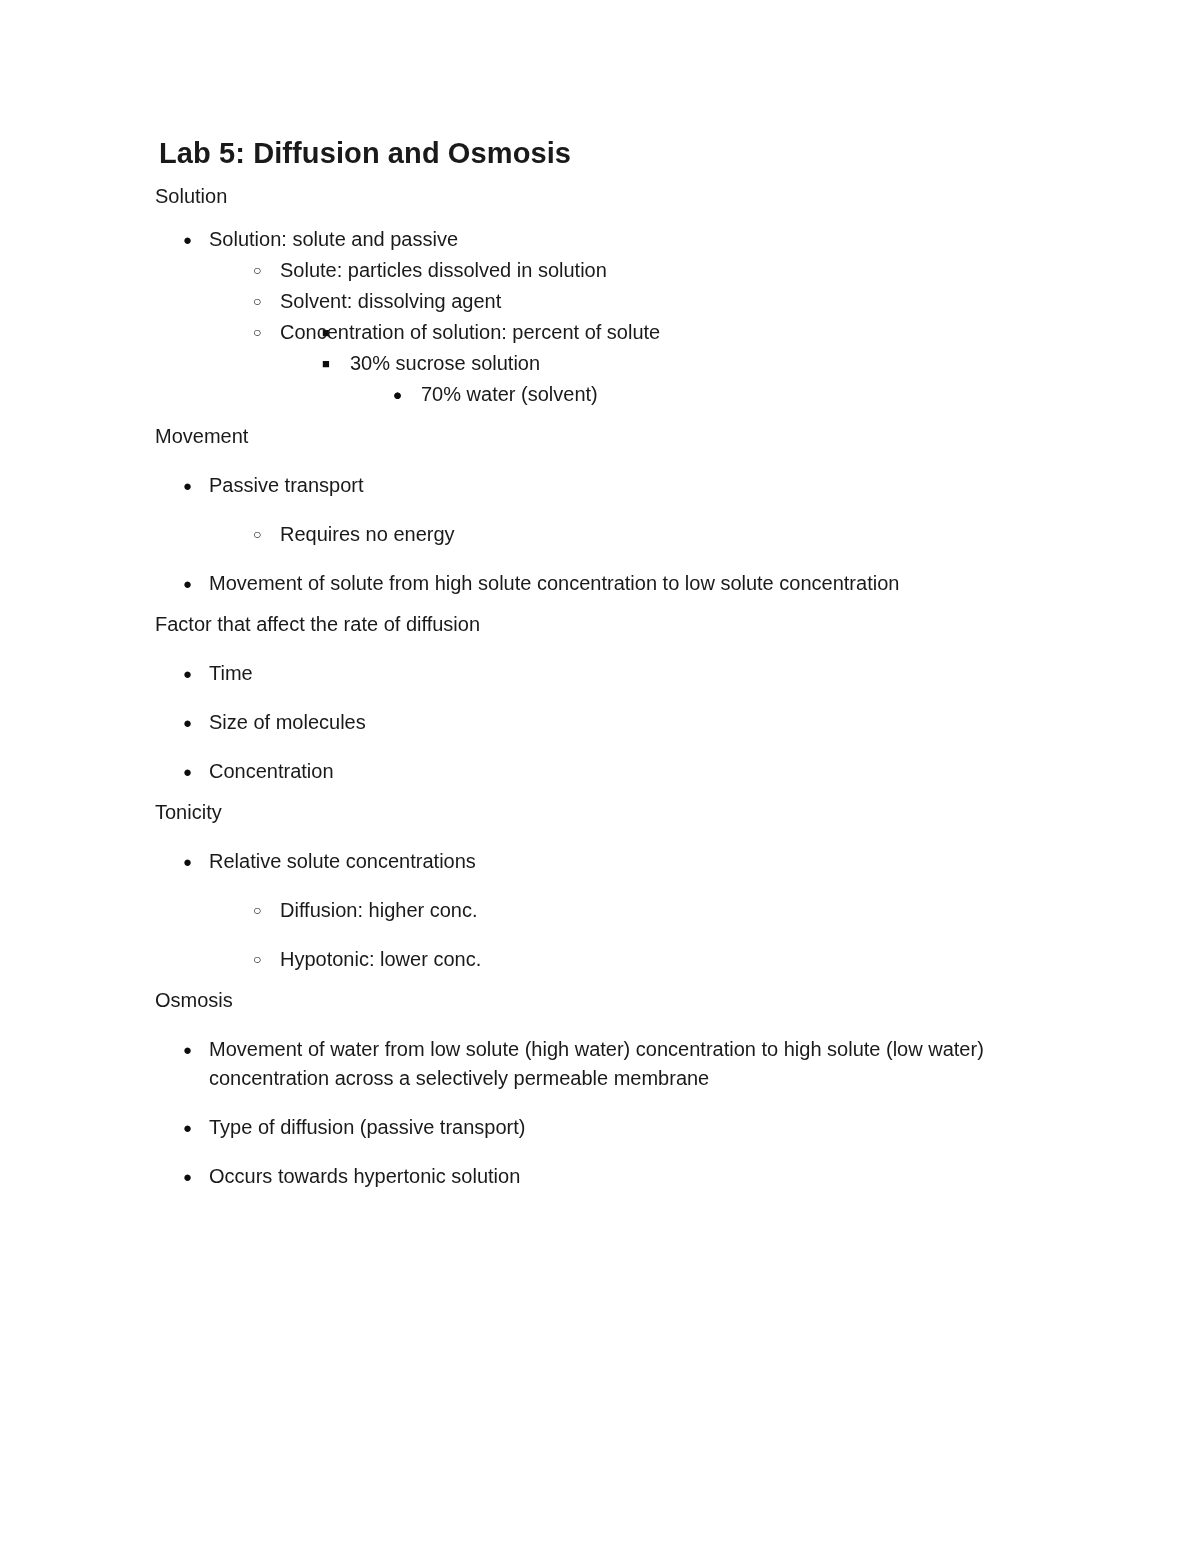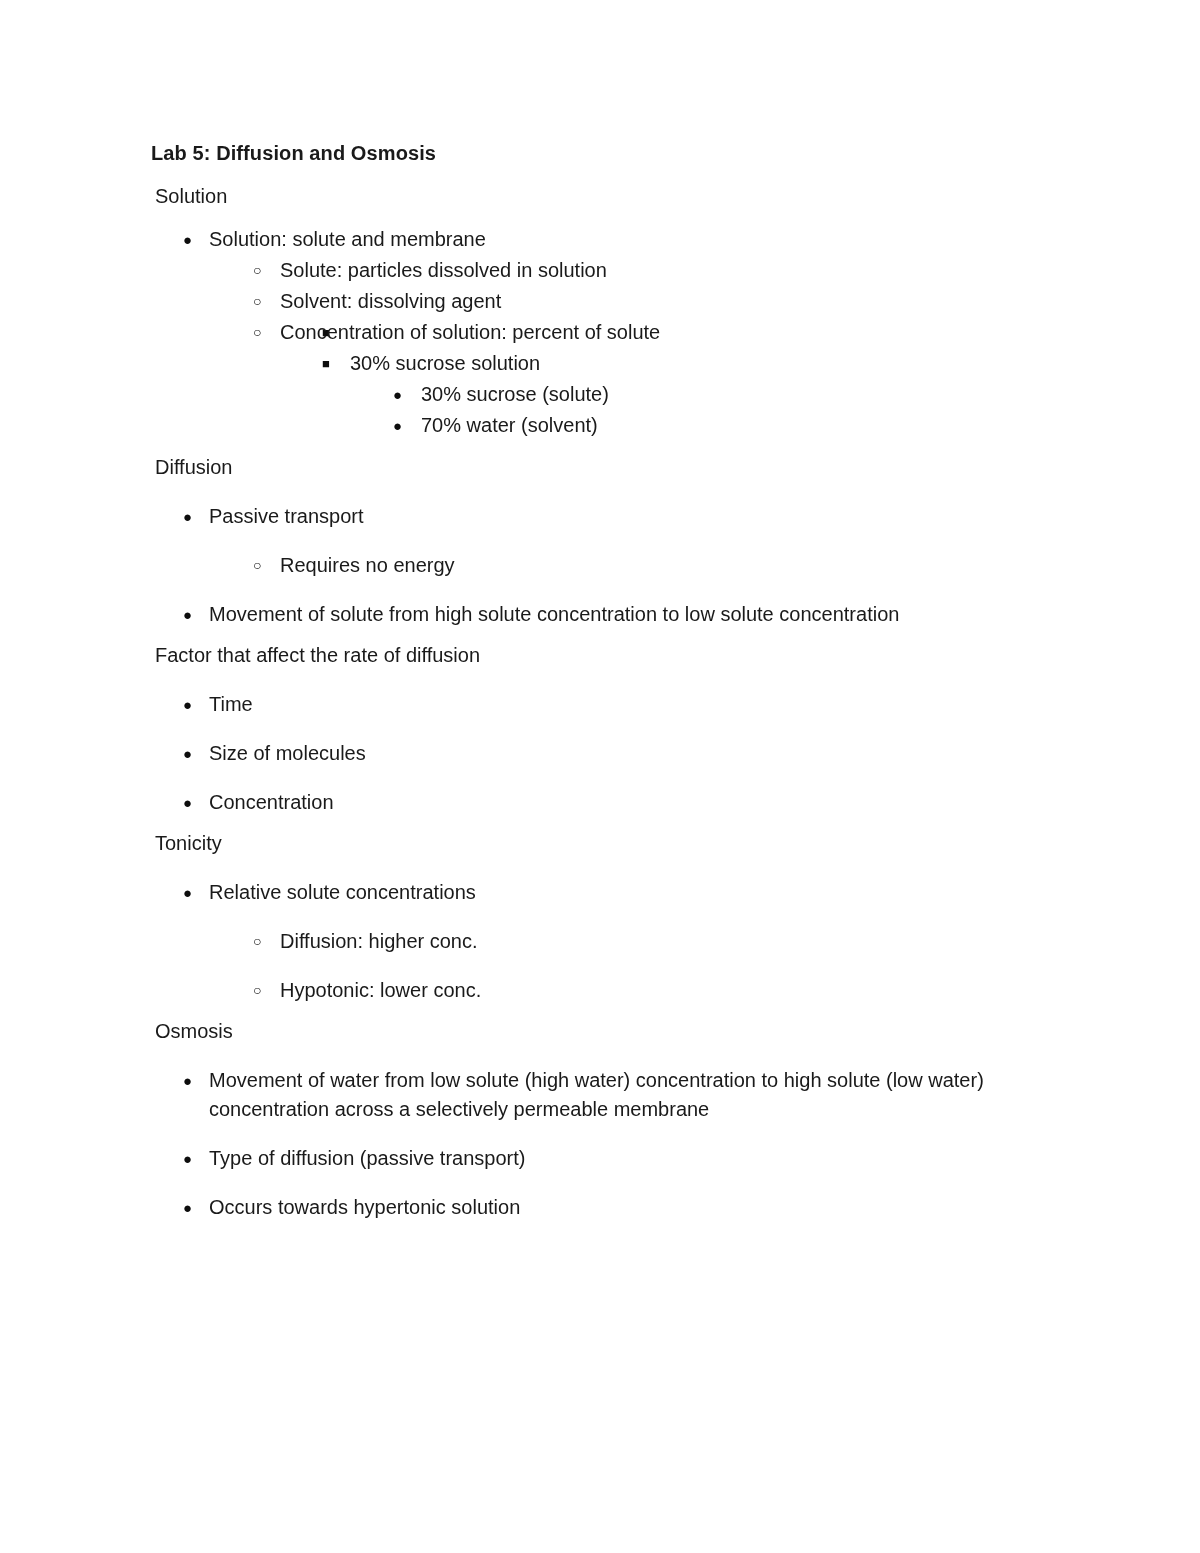--- a/index.html
+++ b/index.html
@@ -24,25 +24,25 @@
 
   .doc-body {
     position: absolute;
     left: 143px;
     top: 138px;
     width: 916px;
   }
 
   
   .doc-title {
-    font-size: 20px;
+    font-size: 29px;
     font-weight: bold;
     line-height: 31px;
     letter-spacing: 0.1px;
-    margin: 0 0 0 8px;
+    margin: 0 0 0 16px;
     white-space: pre;
   }
 
   
   .section-heading {
     font-size: 20px;
     font-weight: normal;
     line-height: 31px;
     margin: 12px;
     white-space: pre;
@@ -112,21 +112,21 @@
   <div class="doc-body">
 
     <h1 class="doc-title">Lab 5: Diffusion and Osmosis</h1>
 
     <div id="sections-root">
         <section class="section">
           <div class="section-heading">Solution</div>
           <ul class="bullets">
             <li class="bullet-item lvl1">
               <span class="marker disc"></span>
-              <span class="btext">Solution: solute and membrane</span>
+              <span class="btext">Solution: solute and passive</span>
             </li>
             <li class="bullet-item lvl2">
               <span class="marker circle"></span>
               <span class="btext">Solute: particles dissolved in solution</span>
             </li>
             <li class="bullet-item lvl2">
               <span class="marker circle"></span>
               <span class="btext">Solvent: dissolving agent</span>
             </li>
             <li class="bullet-item lvl3">
@@ -135,30 +135,29 @@
             <li class="bullet-item lvl2">
               <span class="marker circle"></span>
               <span class="btext">Concentration of solution: percent of solute</span>
             </li>
             <li class="bullet-item lvl3">
               <span class="marker square"></span>
               <span class="btext">30% sucrose solution</span>
             </li>
             <li class="bullet-item lvl4">
               <span class="marker disc"></span>
-              <span class="btext">30% sucrose (solute)</span>
             </li>
             <li class="bullet-item lvl4">
               <span class="marker disc"></span>
               <span class="btext">70% water (solvent)</span>
             </li>
           </ul>
         </section>
         <section class="section tight">
-          <div class="section-heading">Diffusion</div>
+          <div class="section-heading">Movement</div>
           <ul class="bullets">
             <li class="bullet-item lvl1">
               <span class="marker disc"></span>
               <span class="btext">Passive transport</span>
             </li>
             <li class="bullet-item lvl2">
               <span class="marker circle"></span>
               <span class="btext">Requires no energy</span>
             </li>
             <li class="bullet-item lvl1">

